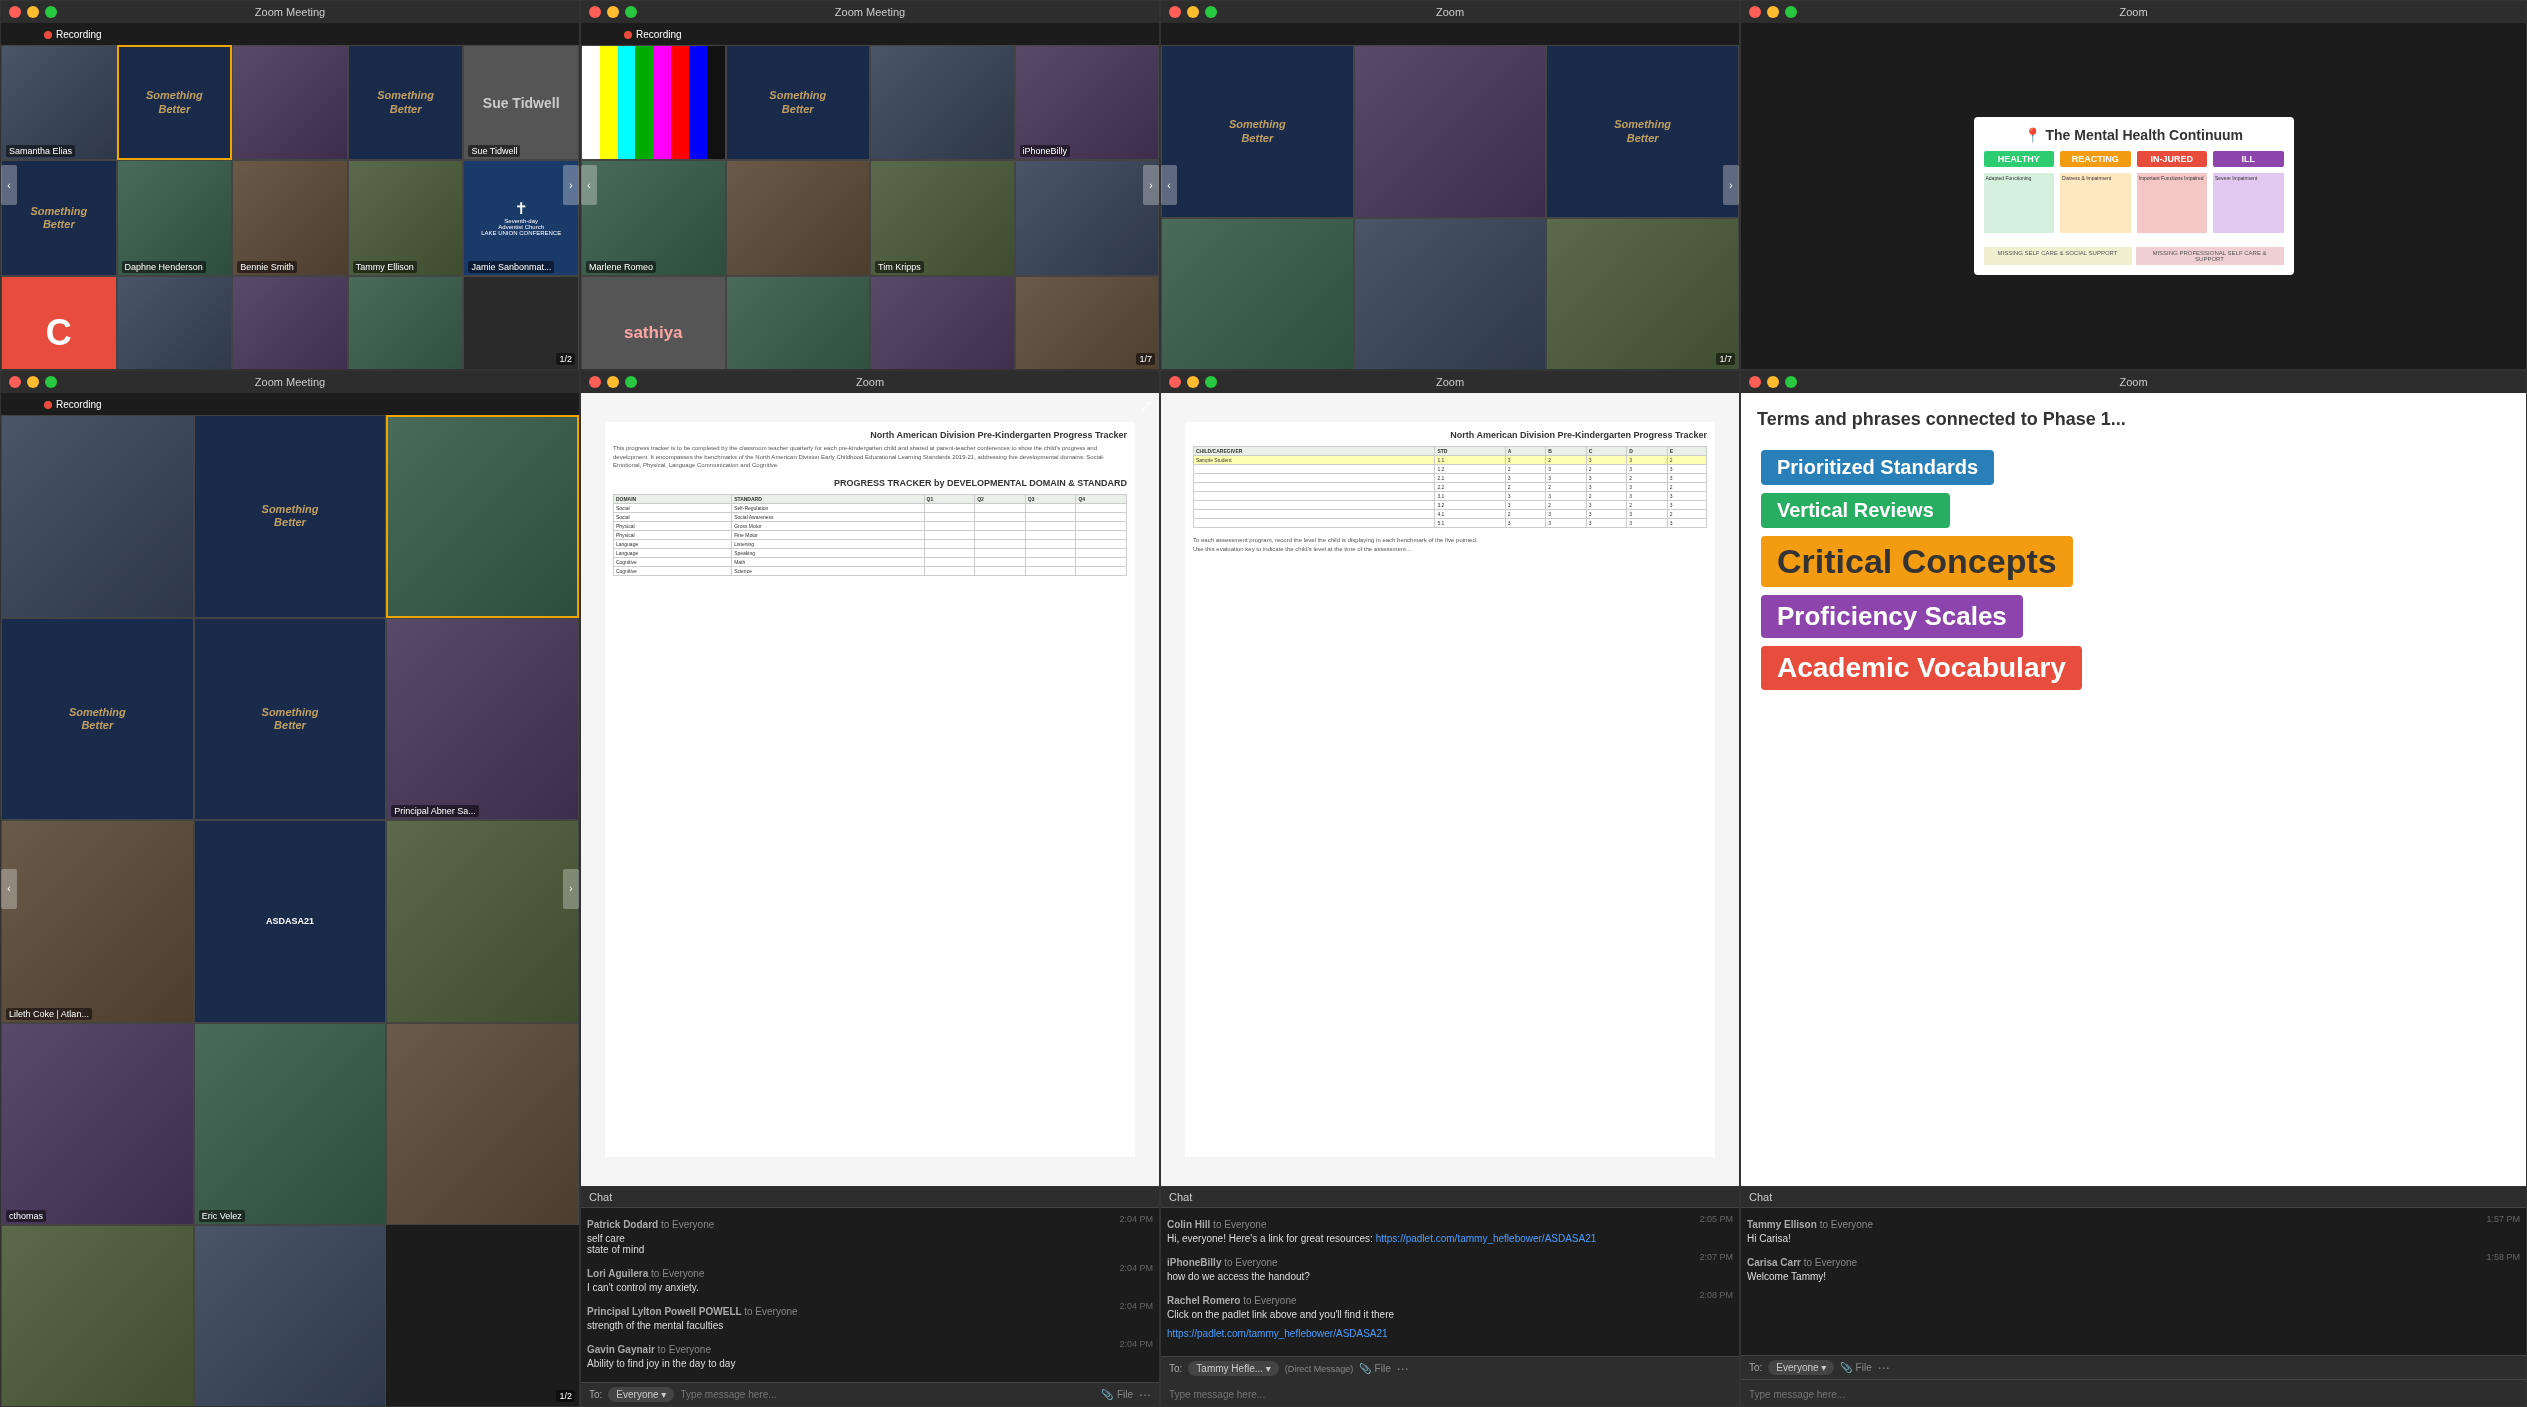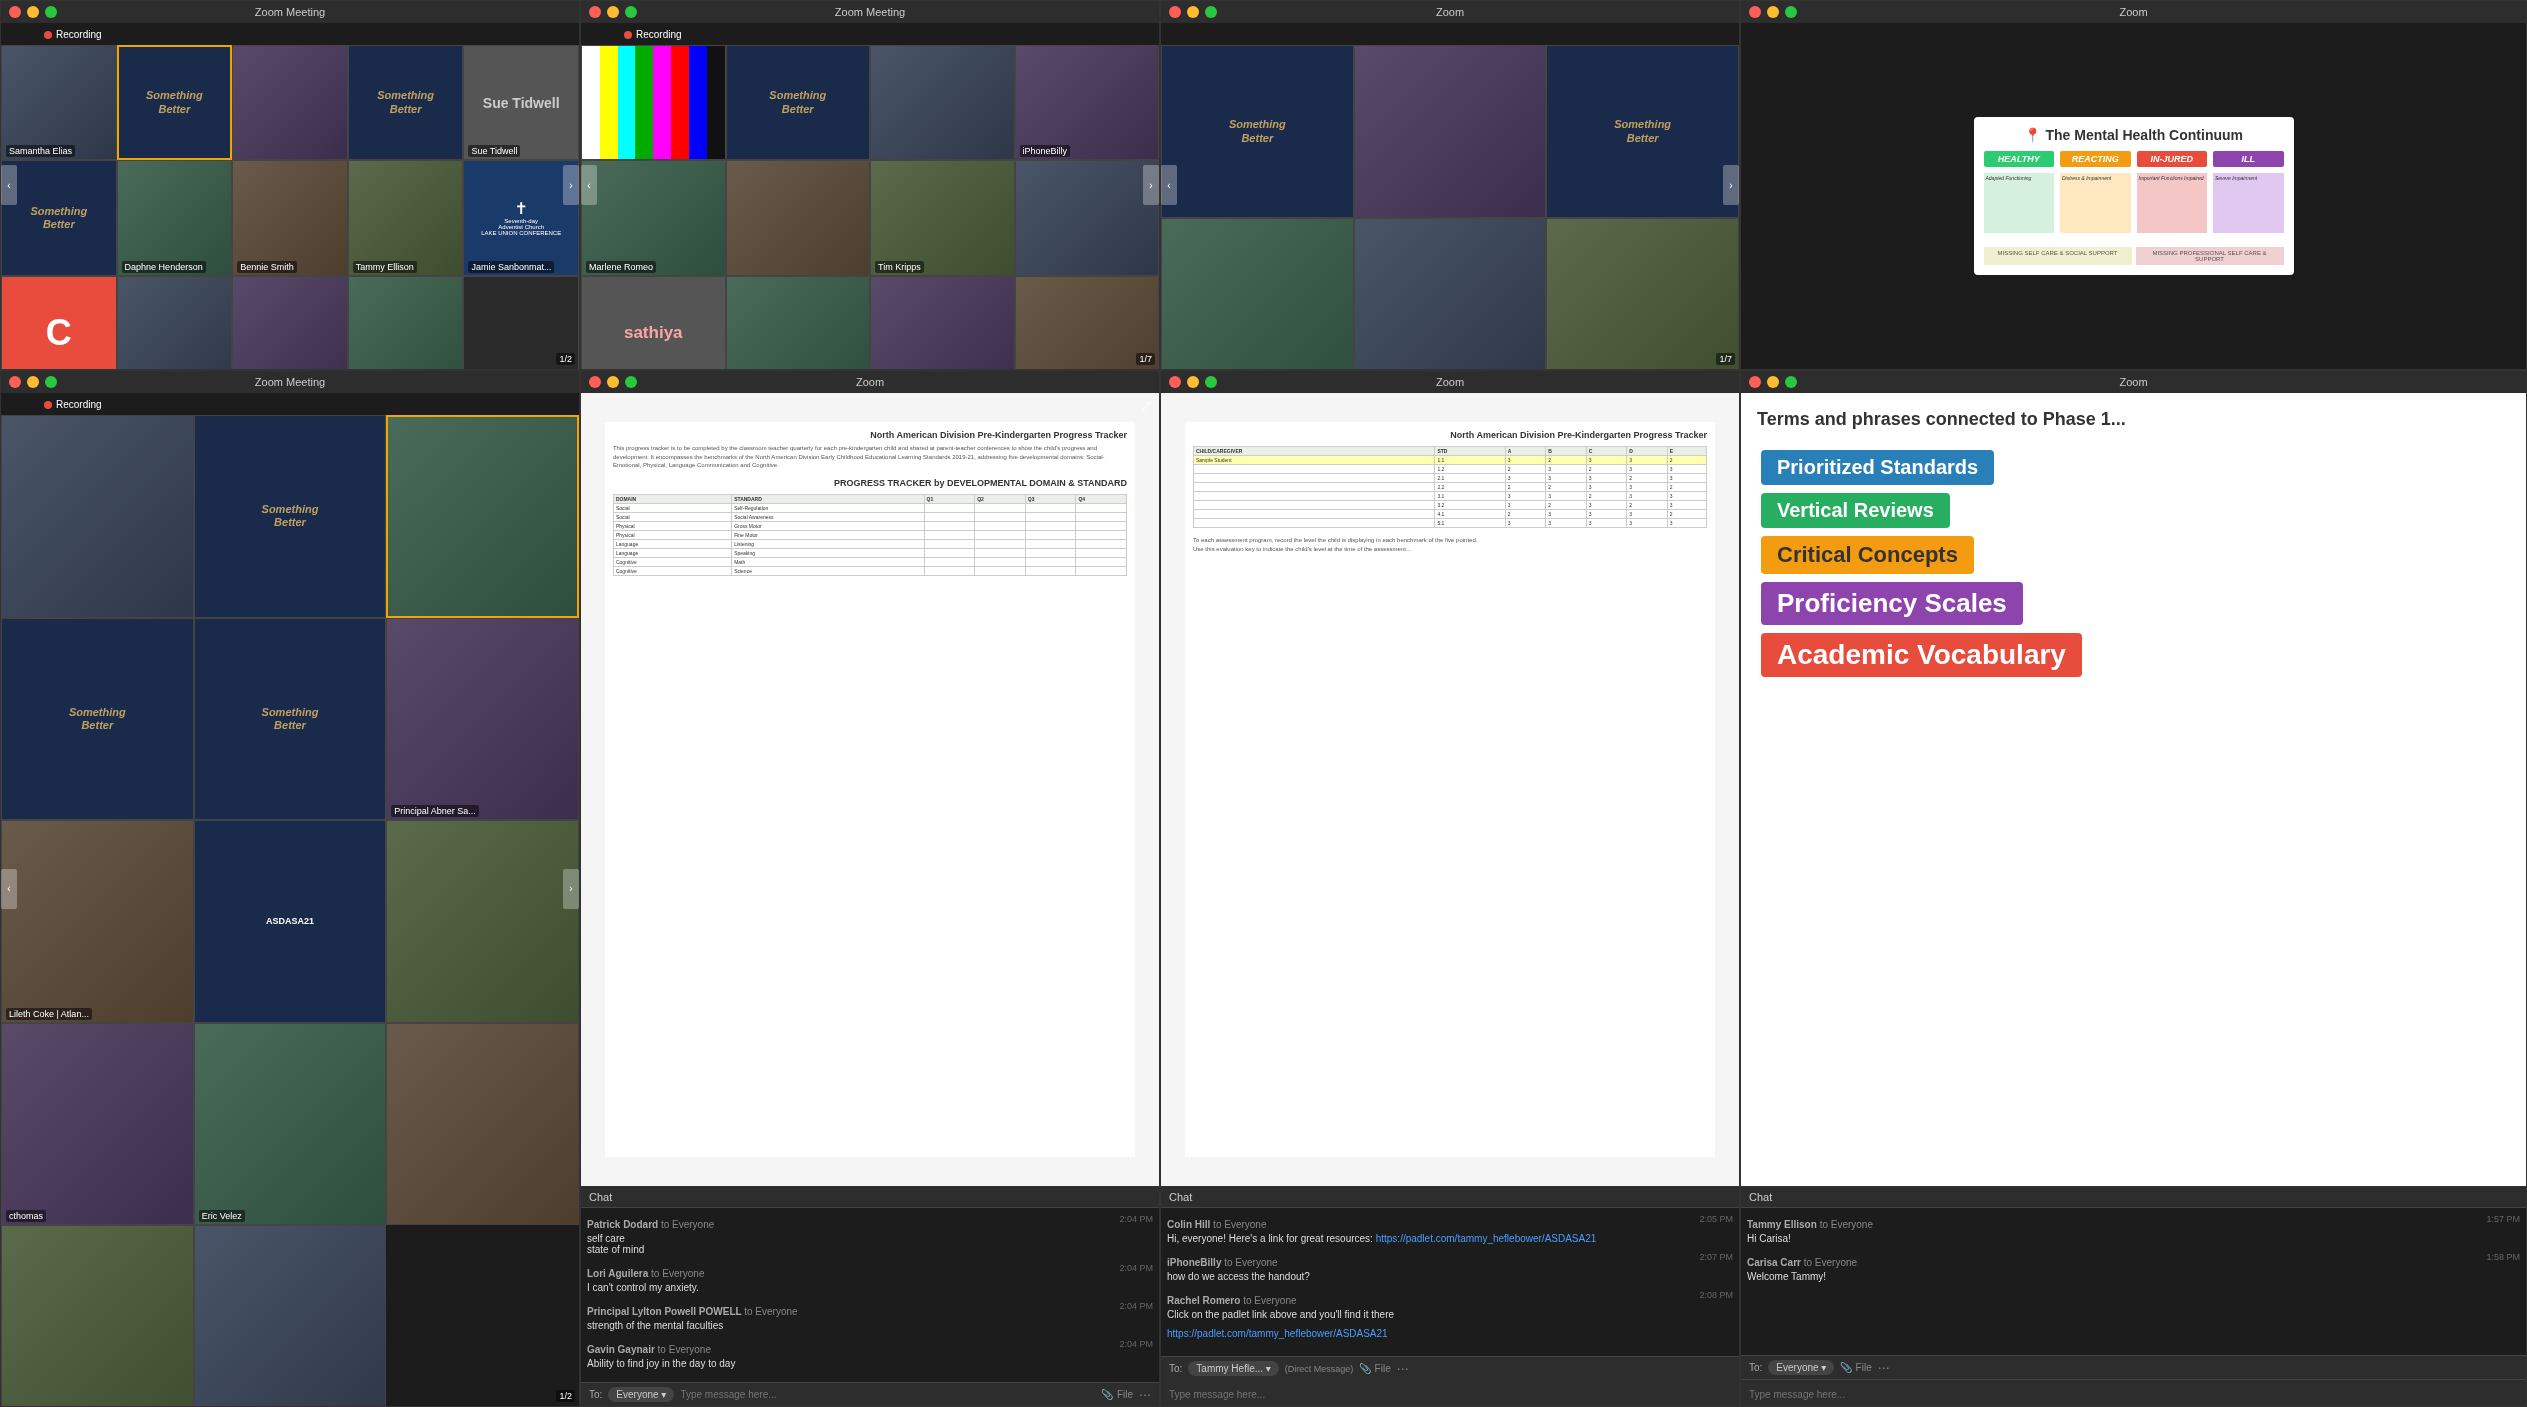--- a/index.html
+++ b/index.html
@@ -349,21 +349,20 @@
       display: flex;
       align-items: center;
       justify-content: center;
       gap: 4px;
     }
     .mhc-grid {
       display: grid;
       grid-template-columns: repeat(4, 1fr);
       gap: 6px;
       margin-bottom: 14px;
-      font-style: italic;
     }
     .mhc-col-header {
       text-align: center;
       font-size: 9px;
       font-weight: bold;
       color: white;
       padding: 3px;
       border-radius: 2px;
     }
     .mhc-col-healthy { background: #2ecc71; }
@@ -1097,21 +1096,21 @@
     <span class="dot green"></span>
     <span class="title">Zoom</span>
     <div class="expand-btn">⤢</div>
   </div>
 
   <div class="terms-slide">
     <div class="terms-title">Terms and phrases connected to Phase 1...</div>
     <div>
       <span class="term-tag tag-blue">Prioritized Standards</span><br>
       <span class="term-tag tag-green">Vertical Reviews</span><br>
-      <span class="term-tag tag-orange" style="font-size:22px;text-align:right;">C<span style="color:#333;">ritical Concepts</span></span><br>
+      <span class="term-tag tag-orange" style="font-size:34px;text-align:right;">C<span style="color:#333;">ritical Concepts</span></span><br>
       <span class="term-tag tag-purple" style="font-size:26px;">P<span>roficie</span>ncy Scales</span><br>
       <span class="term-tag tag-red" style="font-size:28px;">Acad<span>emic Vocabulary</span></span>
     </div>
   </div>
 
   <div class="chat-panel">
     <div class="chat-header">Chat</div>
     <div class="chat-messages">
       <div class="chat-message">
         <span class="chat-sender">Tammy Ellison <span class="to-everyone">to Everyone</span></span>

